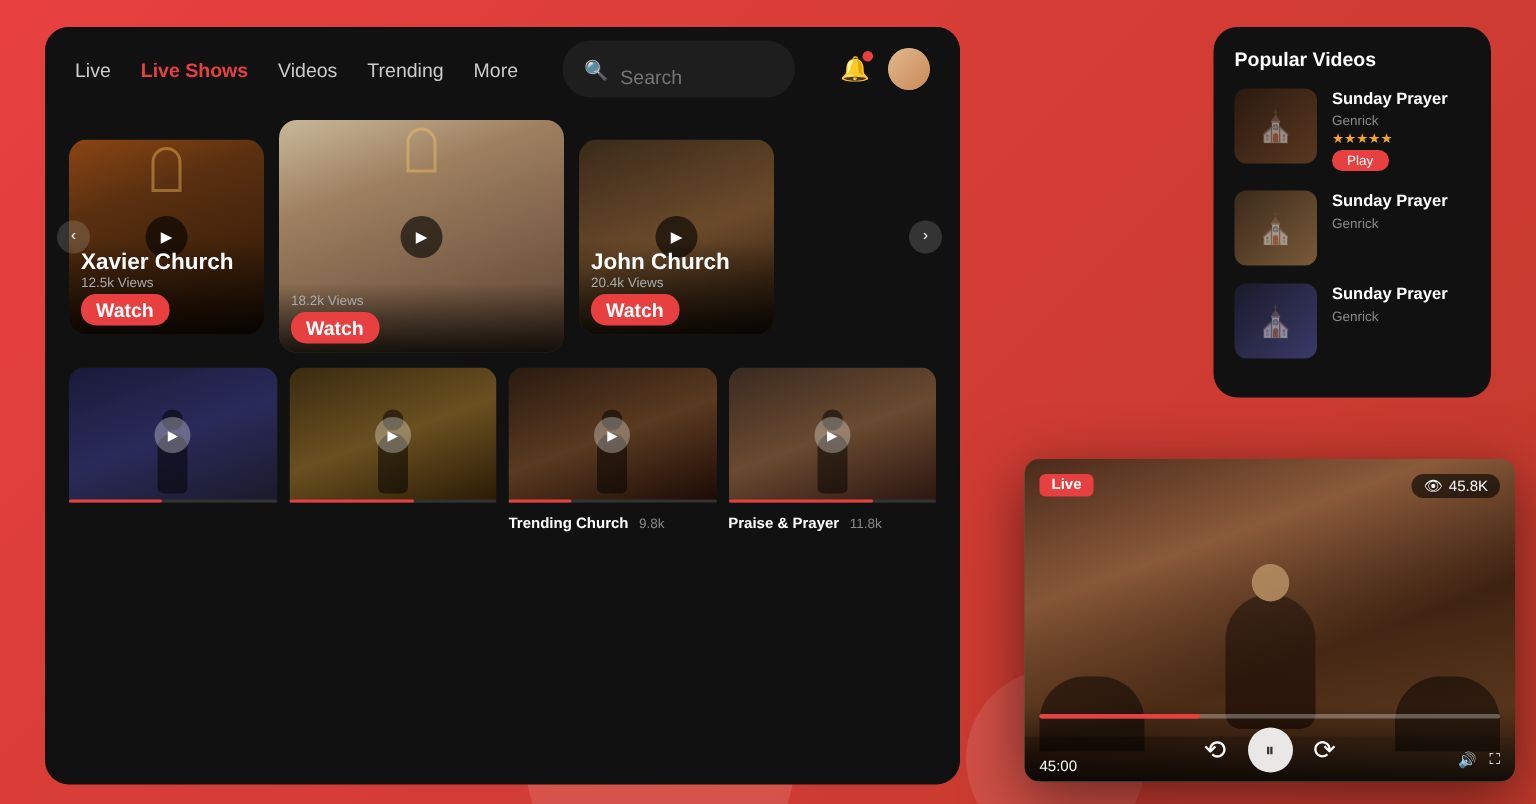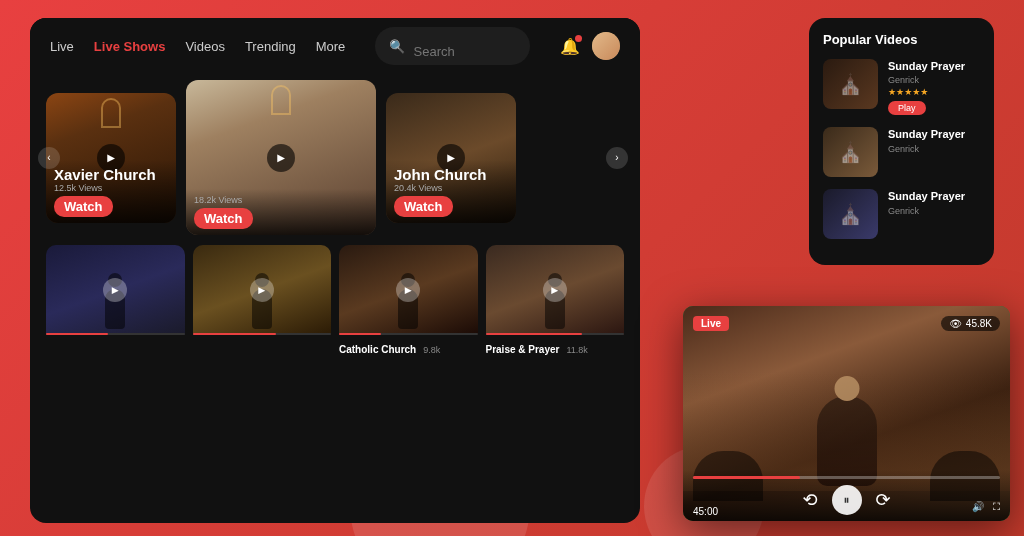--- a/index.html
+++ b/index.html
@@ -668,21 +668,21 @@
               <div class="sil-head"></div>
               <div class="sil-person"></div>
             </div>
           </div>
           <div class="continue-play">▶</div>
           <div class="progress-bar-track">
             <div class="progress-bar-fill" style="width:30%"></div>
           </div>
         </div>
         <div class="continue-info">
-          <span class="continue-title">Catholic Church</span>
+          <span class="continue-title">Trending Church</span>
           <span class="continue-count"> &nbsp;<span>9.8k</span></span>
         </div>
       </div>
 
       <div class="continue-card">
         <div class="continue-card-bg c-church-4">
           <div class="silhouette-container">
             <div style="display:flex;flex-direction:column;align-items:center">
               <div class="sil-head"></div>
               <div class="sil-person"></div>

